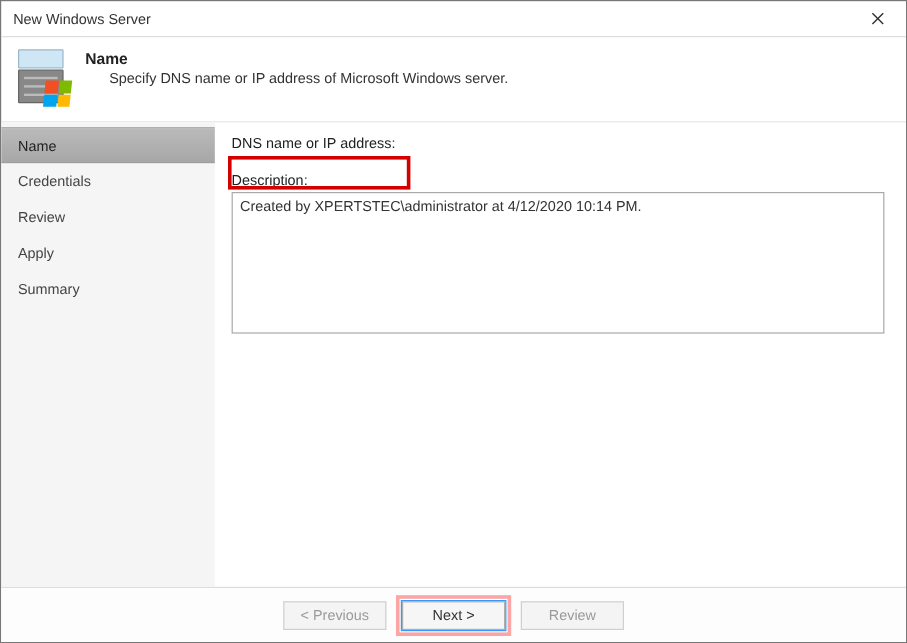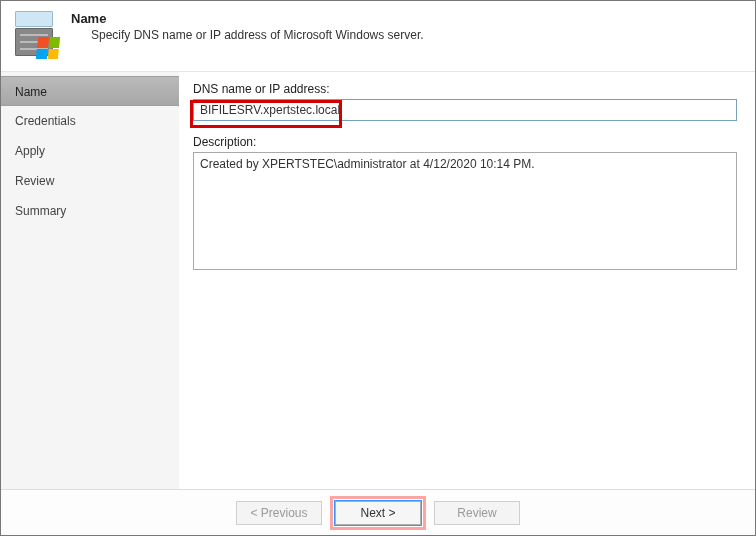--- a/index.html
+++ b/index.html
@@ -31,20 +31,28 @@
   .footer { height: 46px; border-top: 1px solid #ddd; display: flex; align-items: center; justify-content: center; gap: 8px; padding: 0 16px; background: #fdfdfd; }
   .btn { width: 86px; height: 24px; border: 1px solid #aeaeae; background: #f6f6f6; color: #333; cursor: pointer; }
   .btn:disabled { color: #9a9a9a; background: #f4f4f4; border-color: #cfcfcf; cursor: default; }
   .btn.default { box-shadow: 0 0 0 1px #3399ff; }
   .next-hl { border: 3px solid #fca5a5; padding: 2px; }
 </style>
 </head>
 <body>
 
 <div class="window">
+  <div class="titlebar">
+    <div class="title">New Windows Server</div>
+    <div class="closebtn">
+      <svg width="11" height="11" viewBox="0 0 11 11">
+          <path d="M1 1 L10 10 M10 1 L1 10" stroke="currentColor" stroke-width="1.2"></path>
+        </svg>
+    </div>
+  </div>
 
   <div class="header">
     <div class="header-icon">
       <div class="server-top"></div>
       <div class="server-bot">
         <div class="server-line"></div>
           <div class="server-line"></div>
           <div class="server-line"></div>
       </div>
       <div class="winlogo">
@@ -57,29 +65,28 @@
     <div class="header-text">
       <div class="h-title">Name</div>
       <div class="h-sub">Specify DNS name or IP address of Microsoft Windows server.</div>
     </div>
   </div>
 
   <div class="body">
     <div class="sidebar">
       <div class="step active">Name</div>
       <div class="step">Credentials</div>
+      <div class="step">Review</div>
       <div class="step">Apply</div>
-      <div class="step">Review</div>
       <div class="step">Summary</div>
     </div>
 
     <div class="content">
       <div class="dns-wrap">
         <div class="field-label">DNS name or IP address:</div>
-        <input class="text-input" value="BIFILESRV.xpertstec.local" style="">
         <div class="dns-hl">
           <span style="visibility:hidden">BIFILESRV.xpertstec.local</span>
         </div>
       </div>
       <div class="spacer"></div>
       <div class="field-label">Description:</div>
       <textarea class="desc-area" style="">Created by XPERTSTEC\administrator at 4/12/2020 10:14 PM.</textarea>
     </div>
   </div>
 

